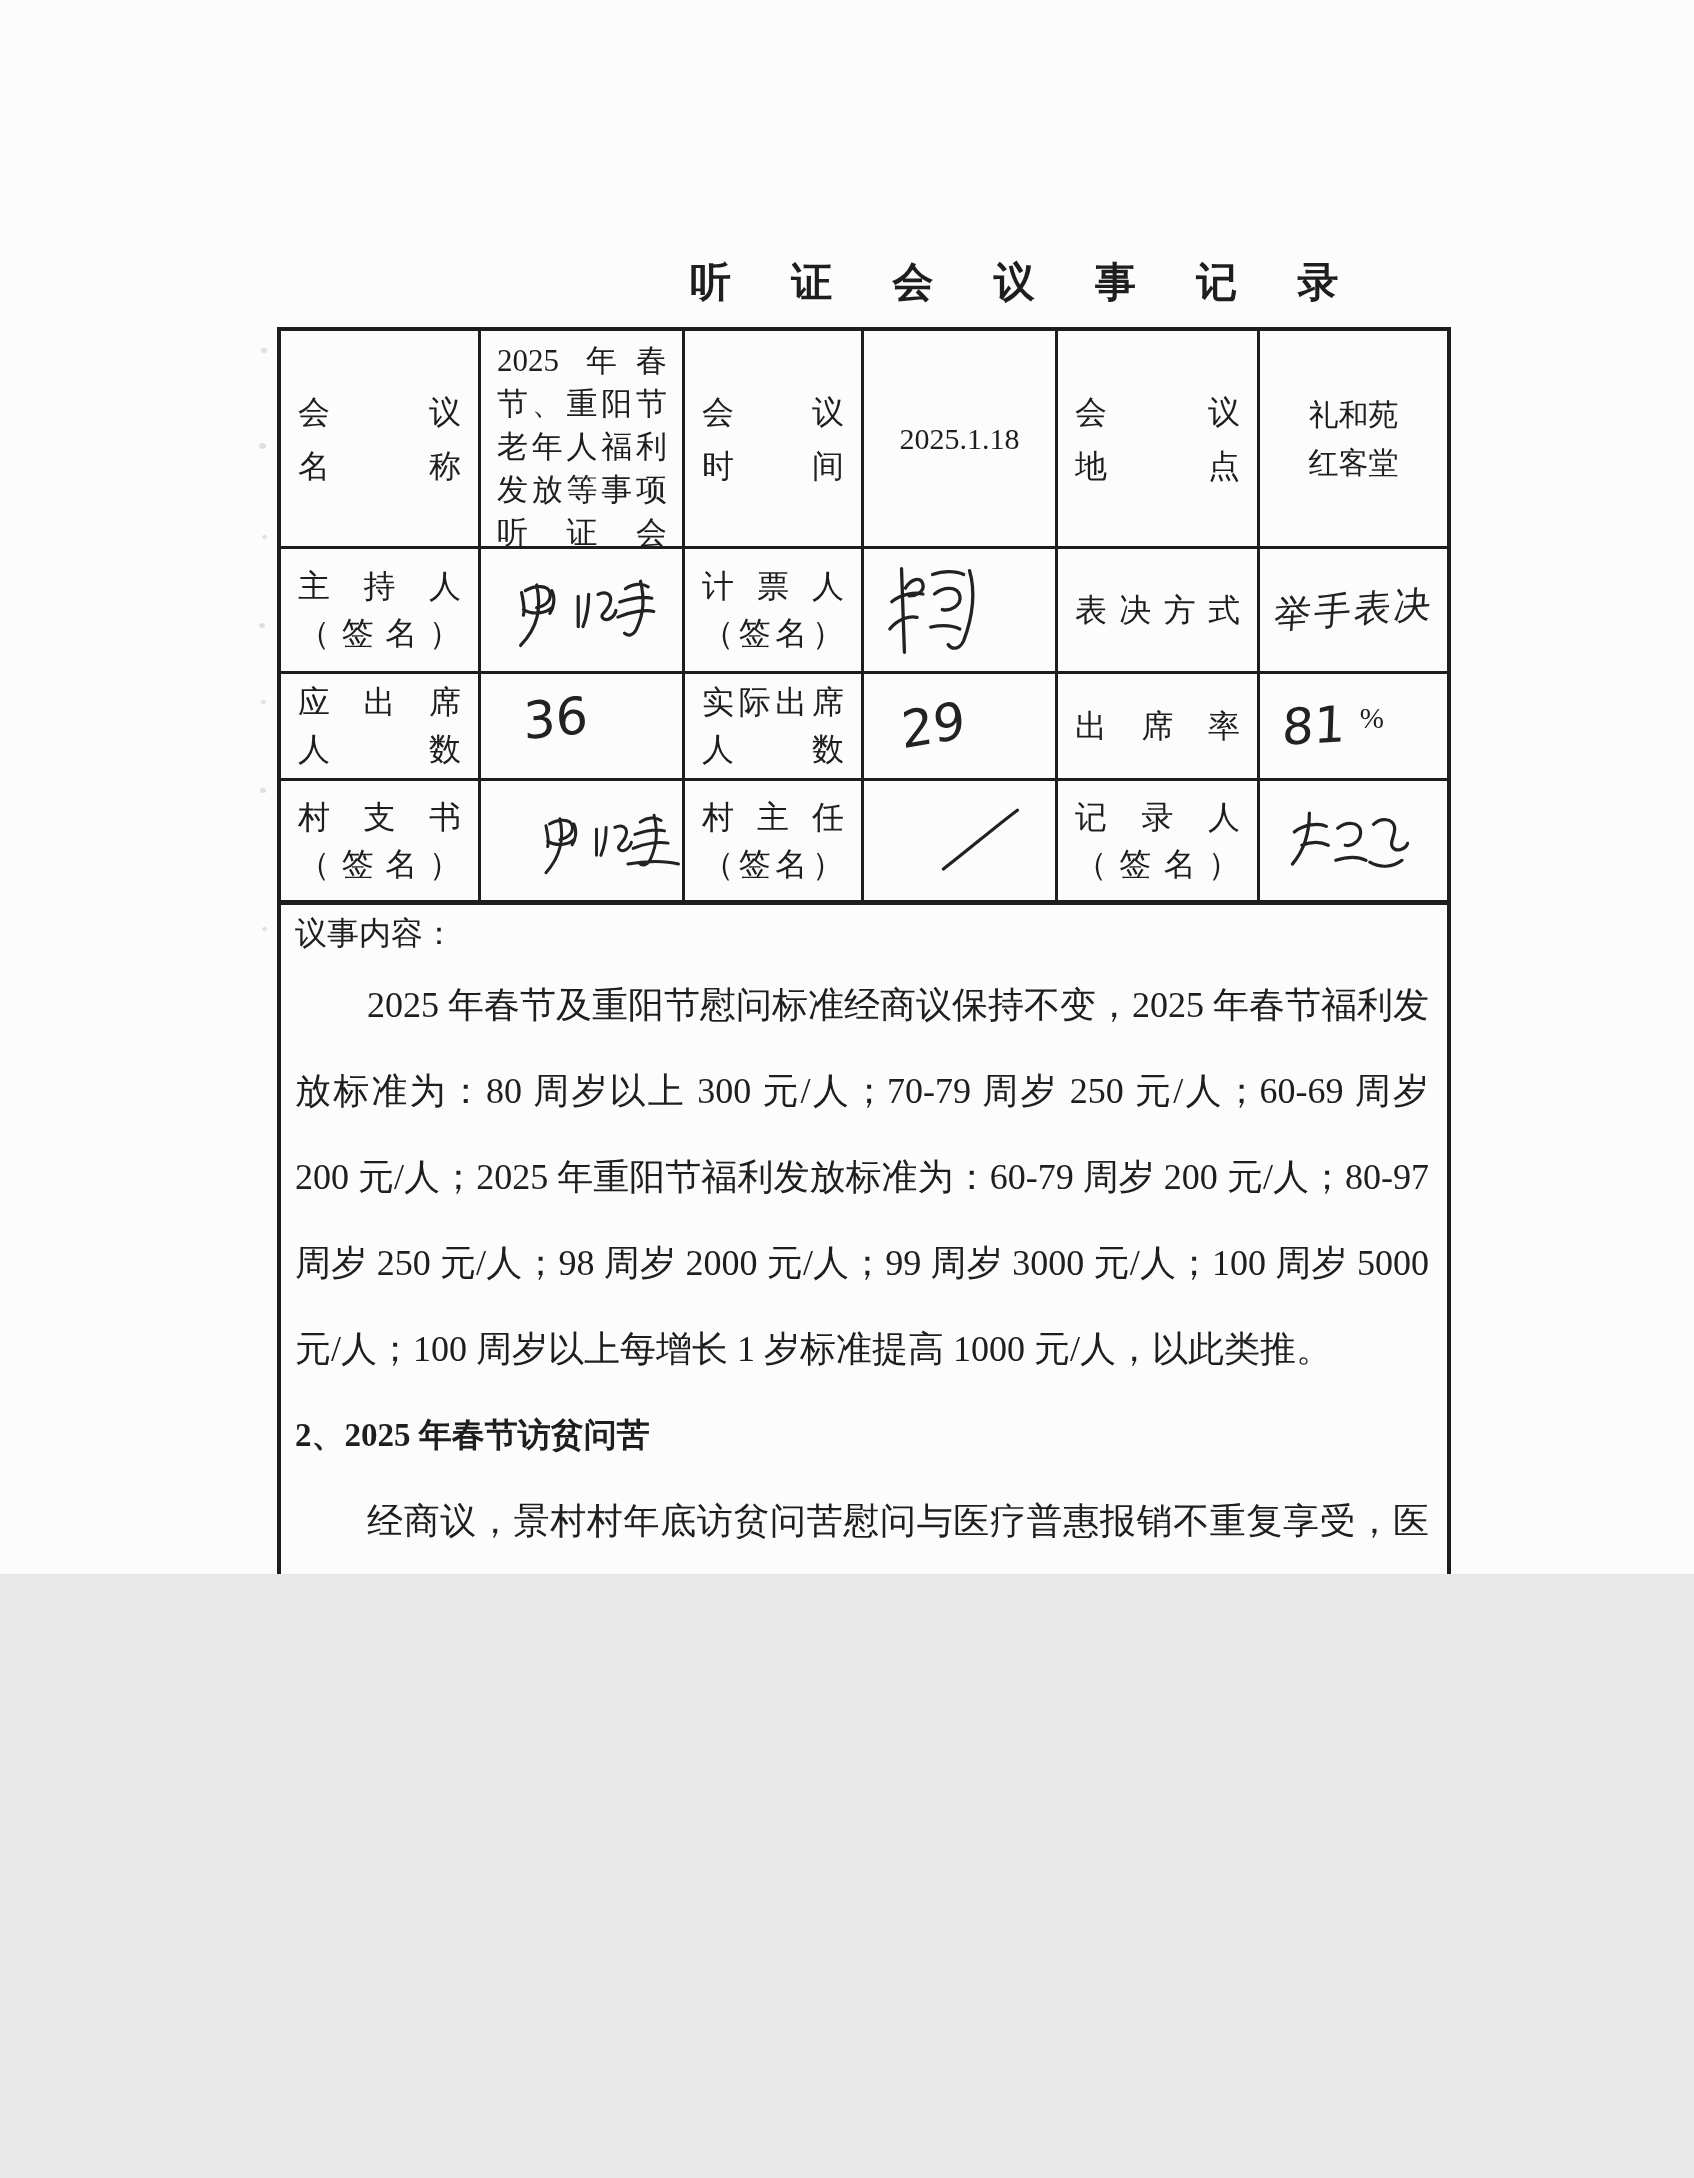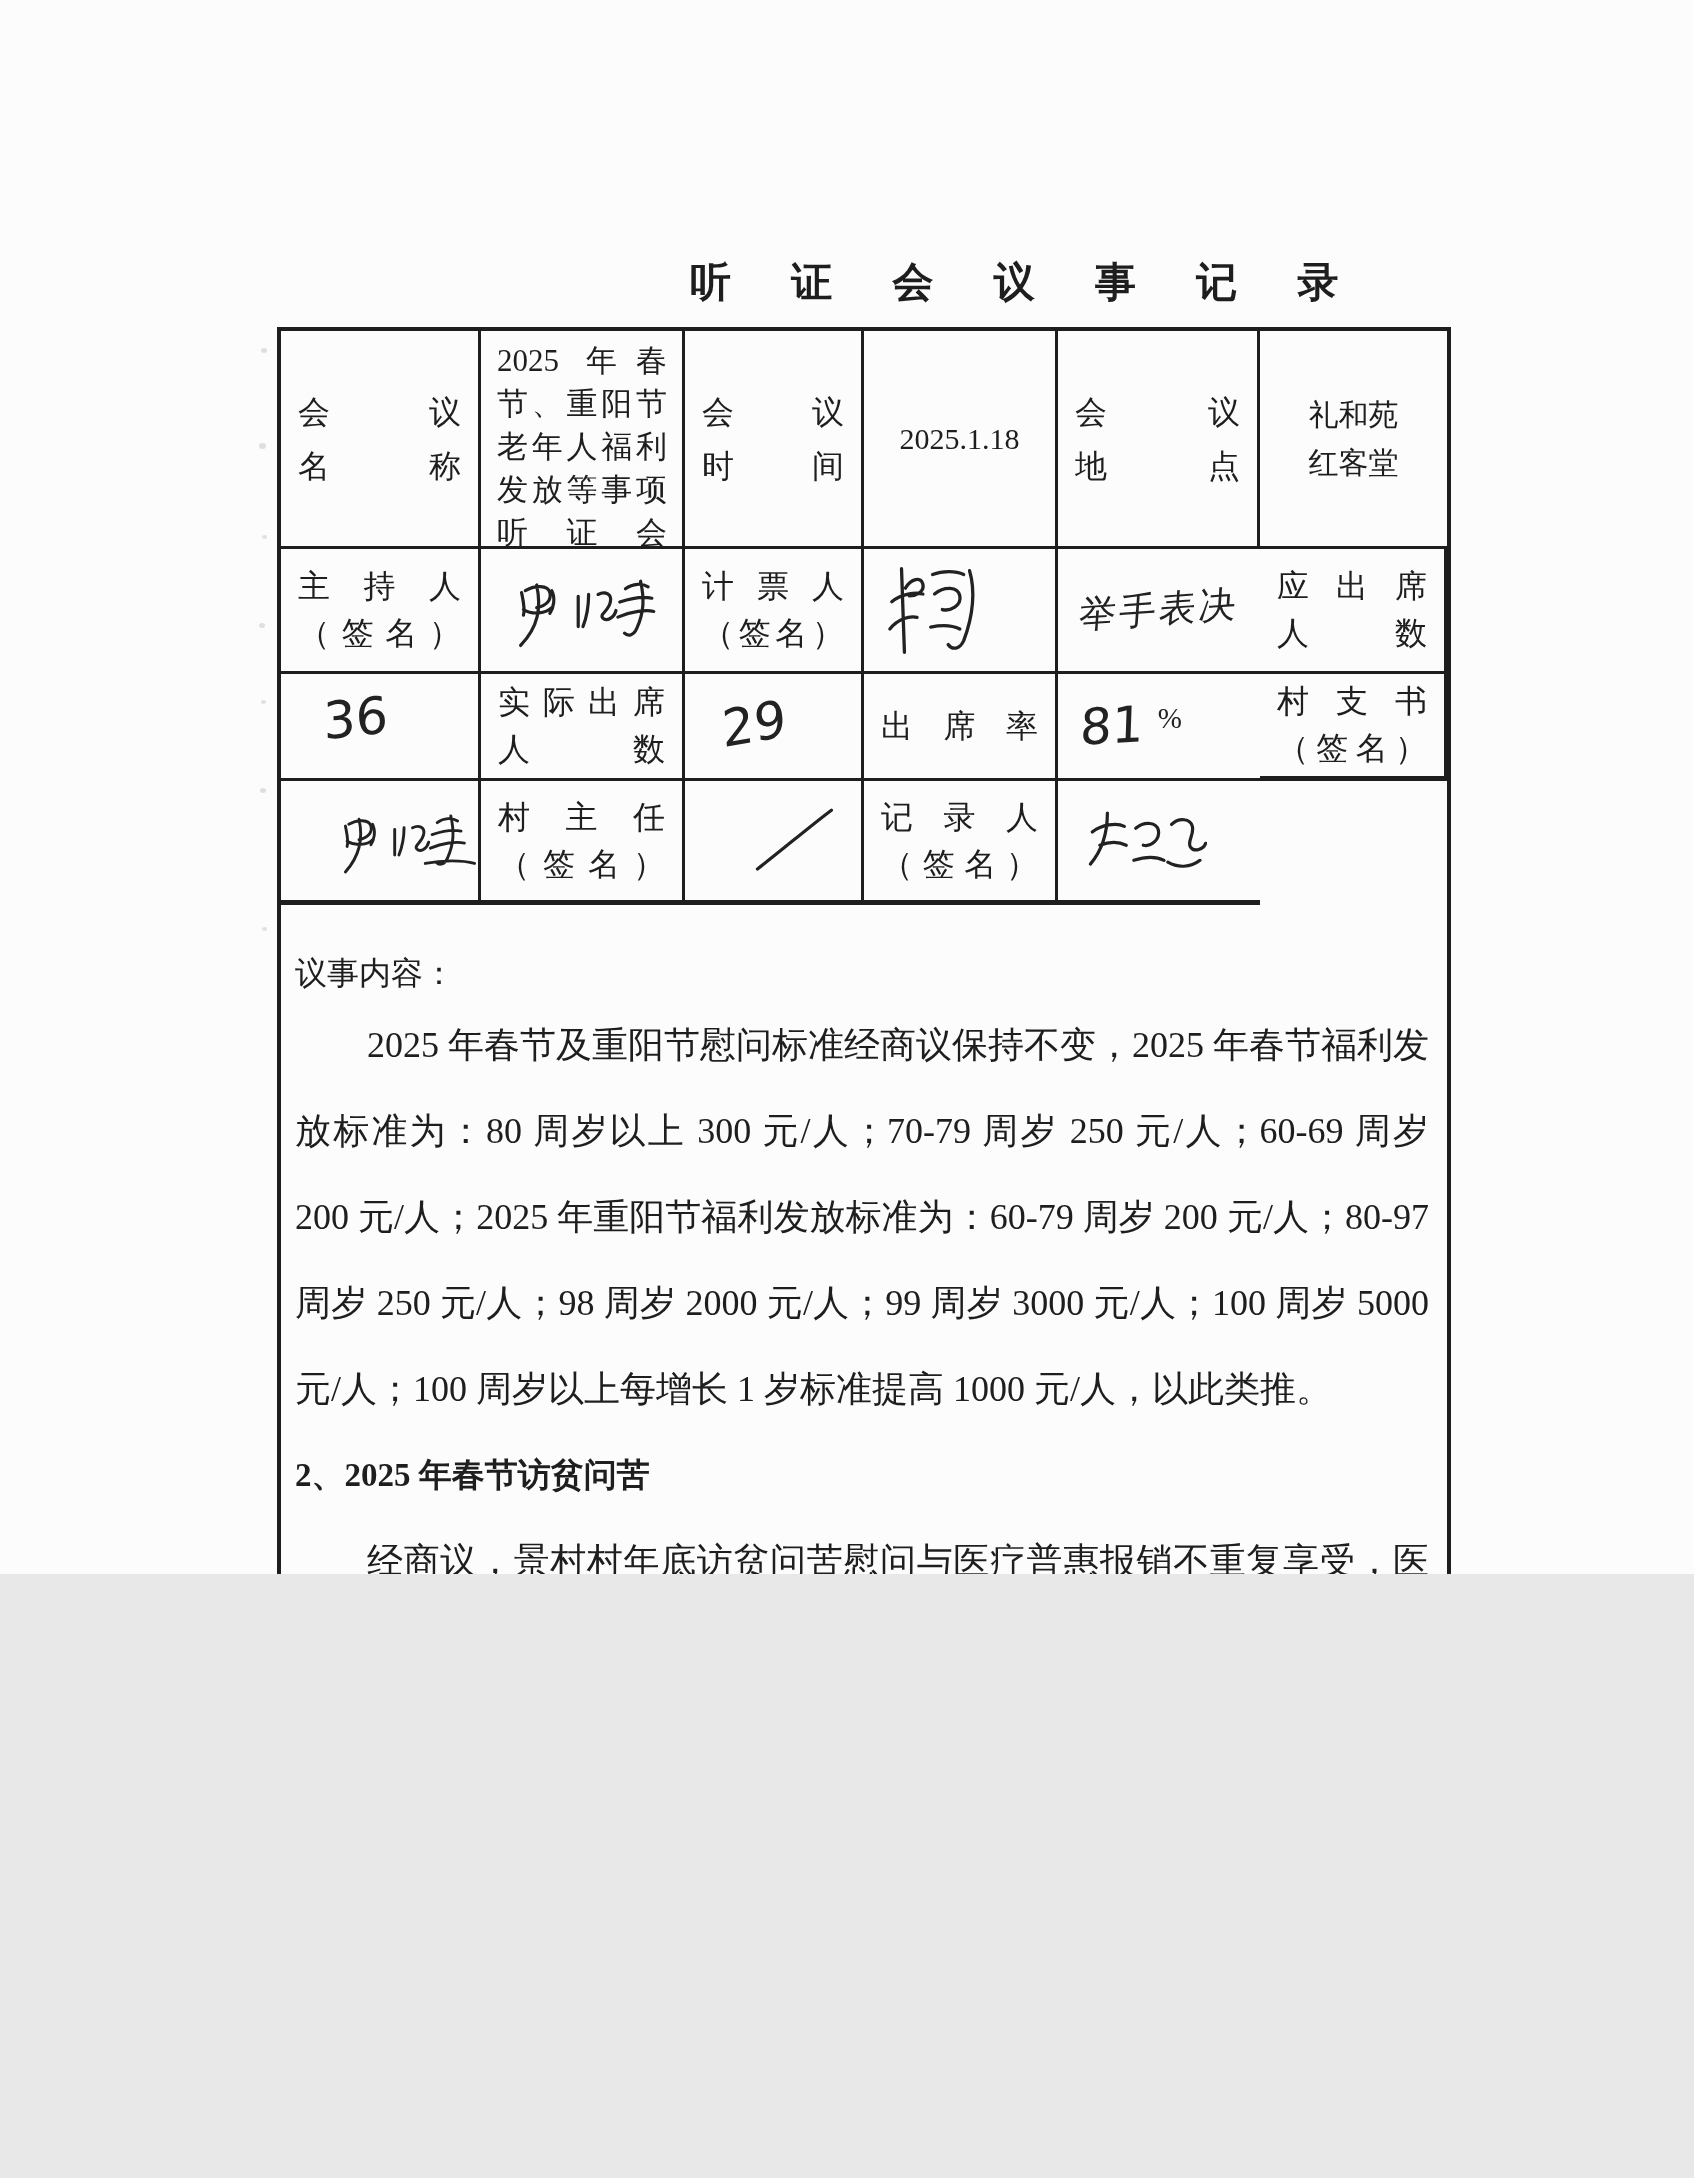--- a/index.html
+++ b/index.html
@@ -82,21 +82,20 @@
   .rate-unit{font-size:29px;margin-left:14px;transform:translateY(-8px);color:var(--pen);}
   .left-pad{justify-content:flex-start;padding-left:14px;}
   .sec-pad{justify-content:flex-start;padding-left:44px;}
   .slash-wrap{display:flex;align-items:center;justify-content:center;}
   .slash-wrap .sig-svg{transform:translateX(20px);}
   
   .content-cell{
     grid-column:1 / -1;border:none;
     padding:0 18px 0 14px;
     font-size:32px;
-    margin-top:40px;
   }
   .section-label{line-height:57px;}
   .content-h{font-size:33px;font-weight:bold;line-height:86px;margin:0;}
   .content-h.first{margin-top:10px;}
   .content-p{
     margin:0;font-size:36px;line-height:86px;
     text-align:justify;text-indent:2em;
   }
   
   .page-num{
@@ -147,20 +146,23 @@
     </div>
     <div class="cell lbl">
       <div class="lbl-line">计票人</div>
       <div class="lbl-line">（签名）</div>
     </div>
     <div class="cell sig-cell left-pad">
       <svg class="sig-svg" width="117" height="103" viewBox="0 0 120 106">
         <path d="M28,30 c6,-10 16,-12 18,-4 c2,8 -8,12 -14,12 M24,10 l3,86 M12,72 c8,-10 20,-14 28,-12 M14,44 c10,-8 24,-10 32,-8"></path>
         <path d="M58,36 c10,-8 24,-8 26,2 c2,10 -10,16 -18,14 M56,16 c10,-4 24,-4 32,0 M54,70 c10,-2 22,-2 30,2 M94,12 c6,20 4,46 -6,72 c-4,9 -12,10 -16,4"></path>
       </svg>
+    </div>
+    <div class="cell lbl">
+      <div class="lbl-line">表决方式</div>
     </div>
     <div class="cell sig-cell last">
       <span class="hw hw-vote">举手表决</span>
     </div>
 
     <div class="cell lbl">
       <div class="lbl-line">应出席</div>
       <div class="lbl-line">人数</div>
     </div>
     <div class="cell">

